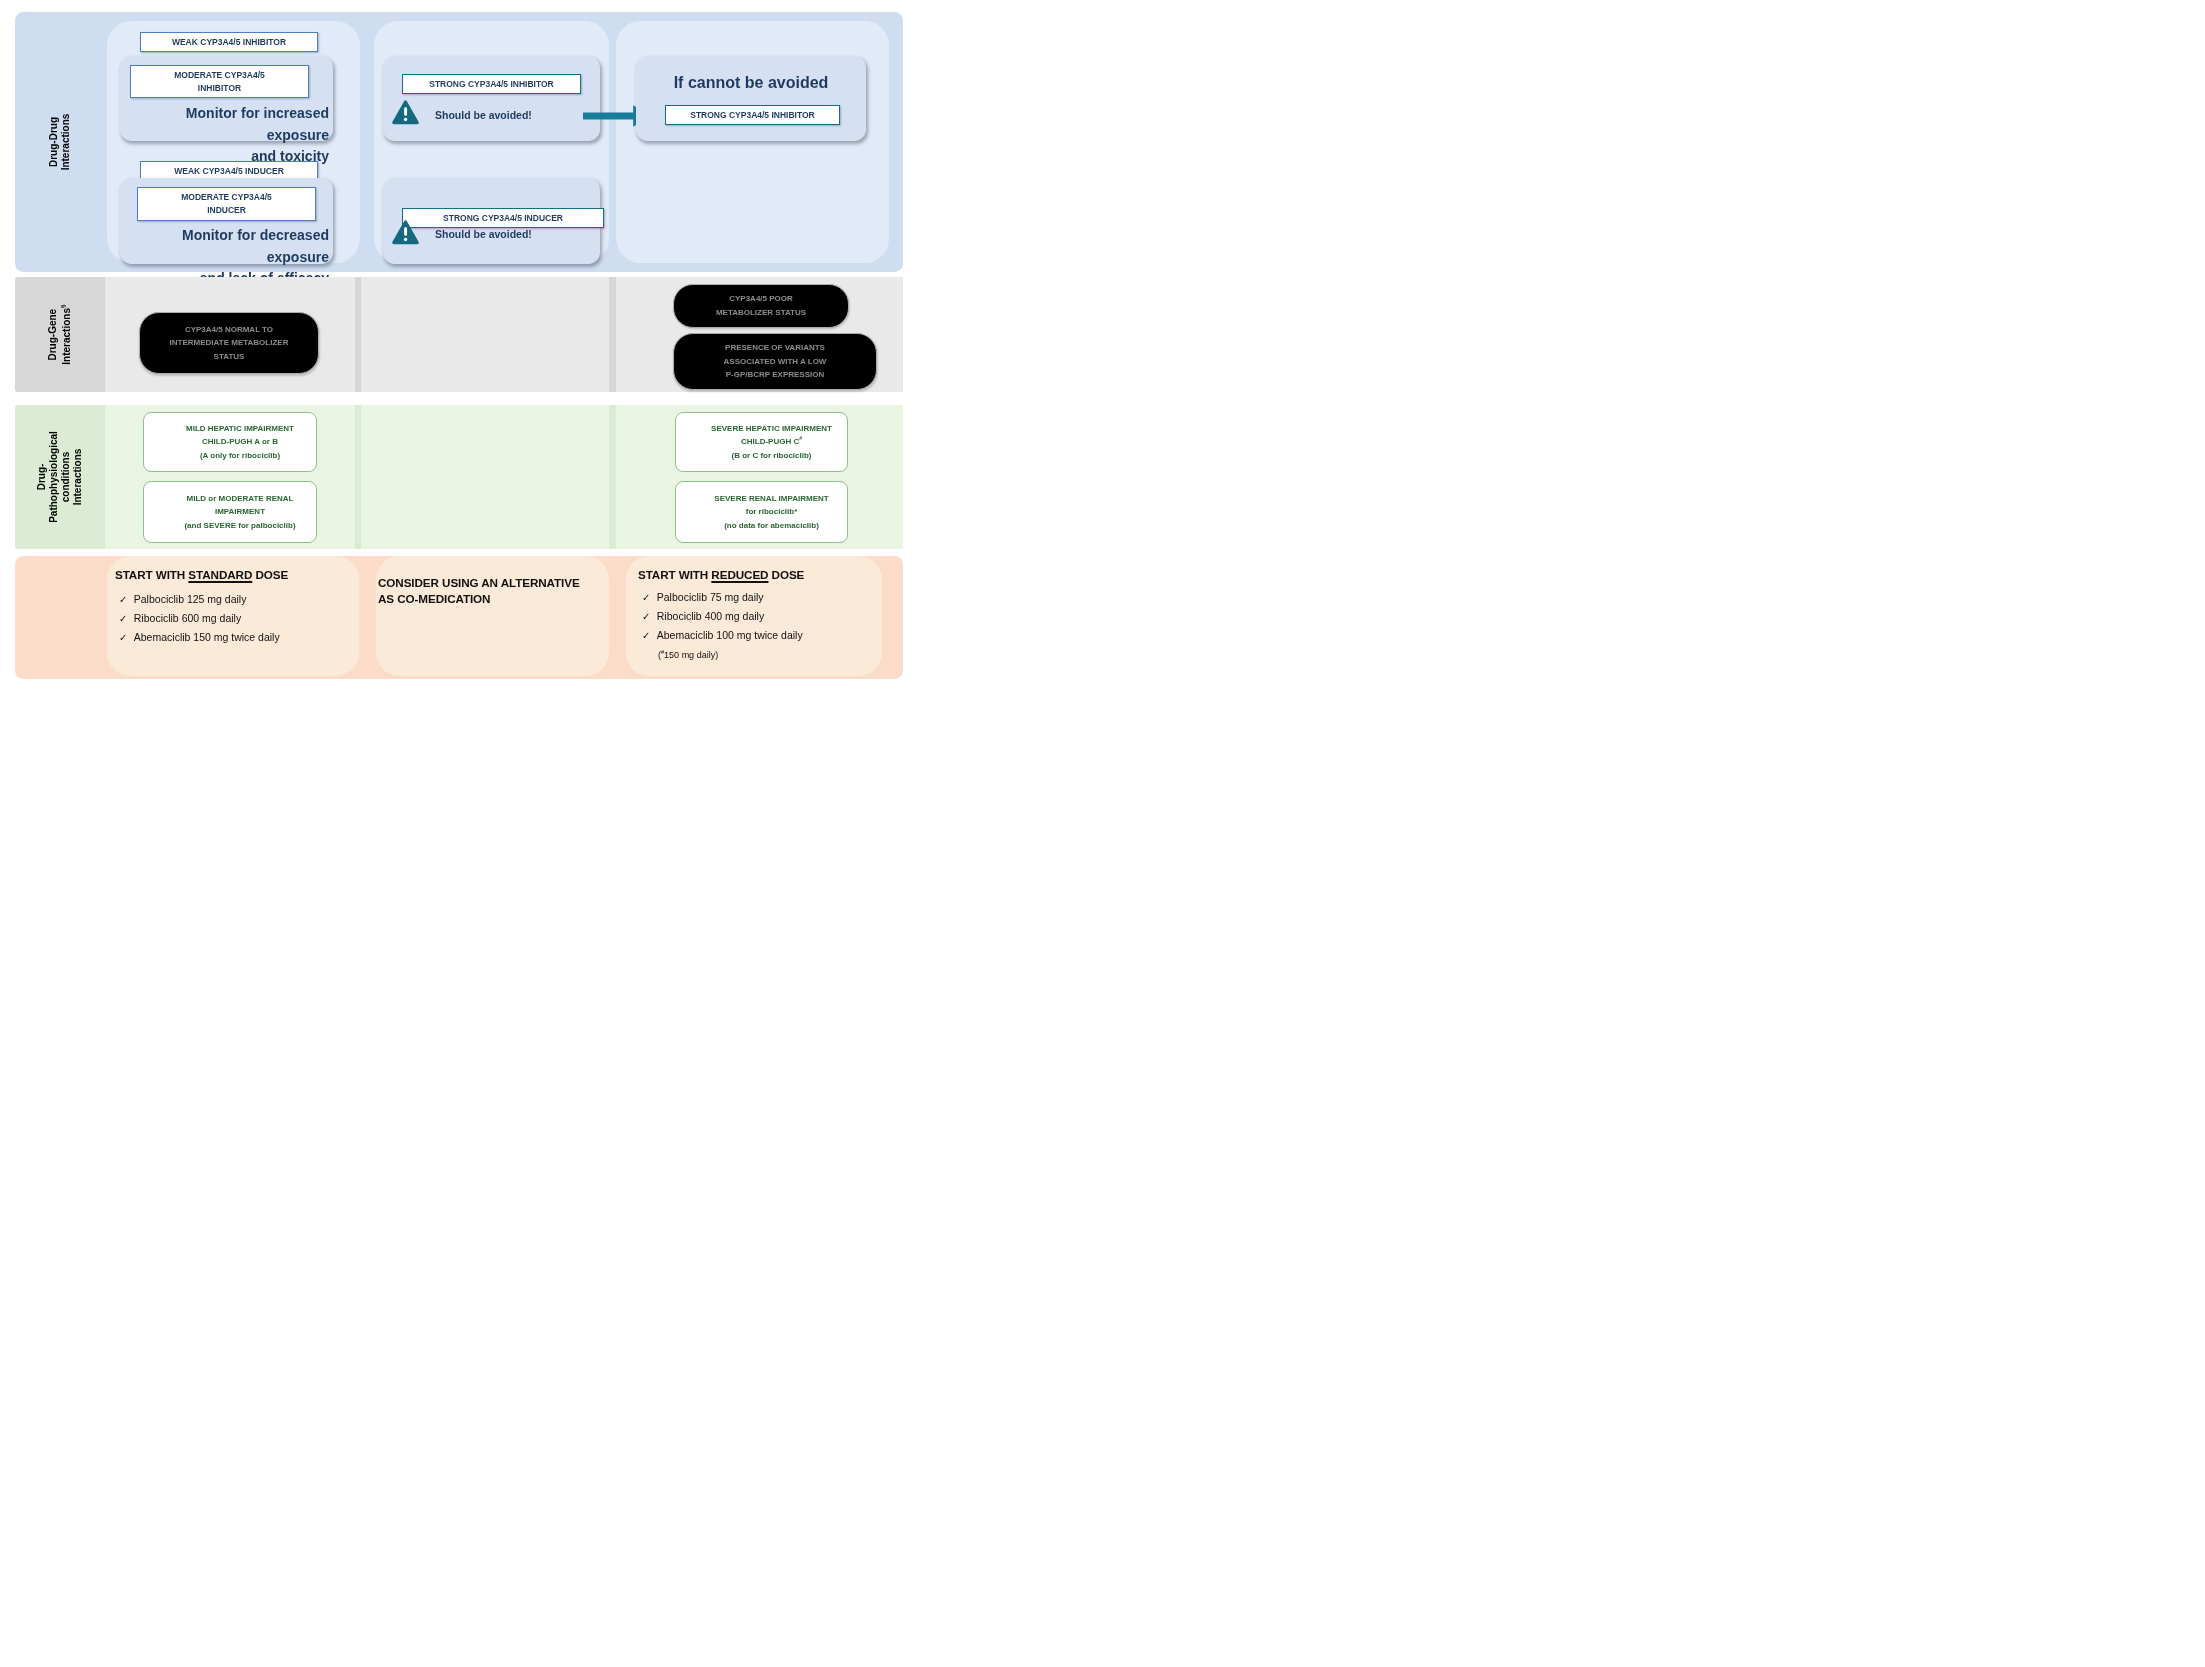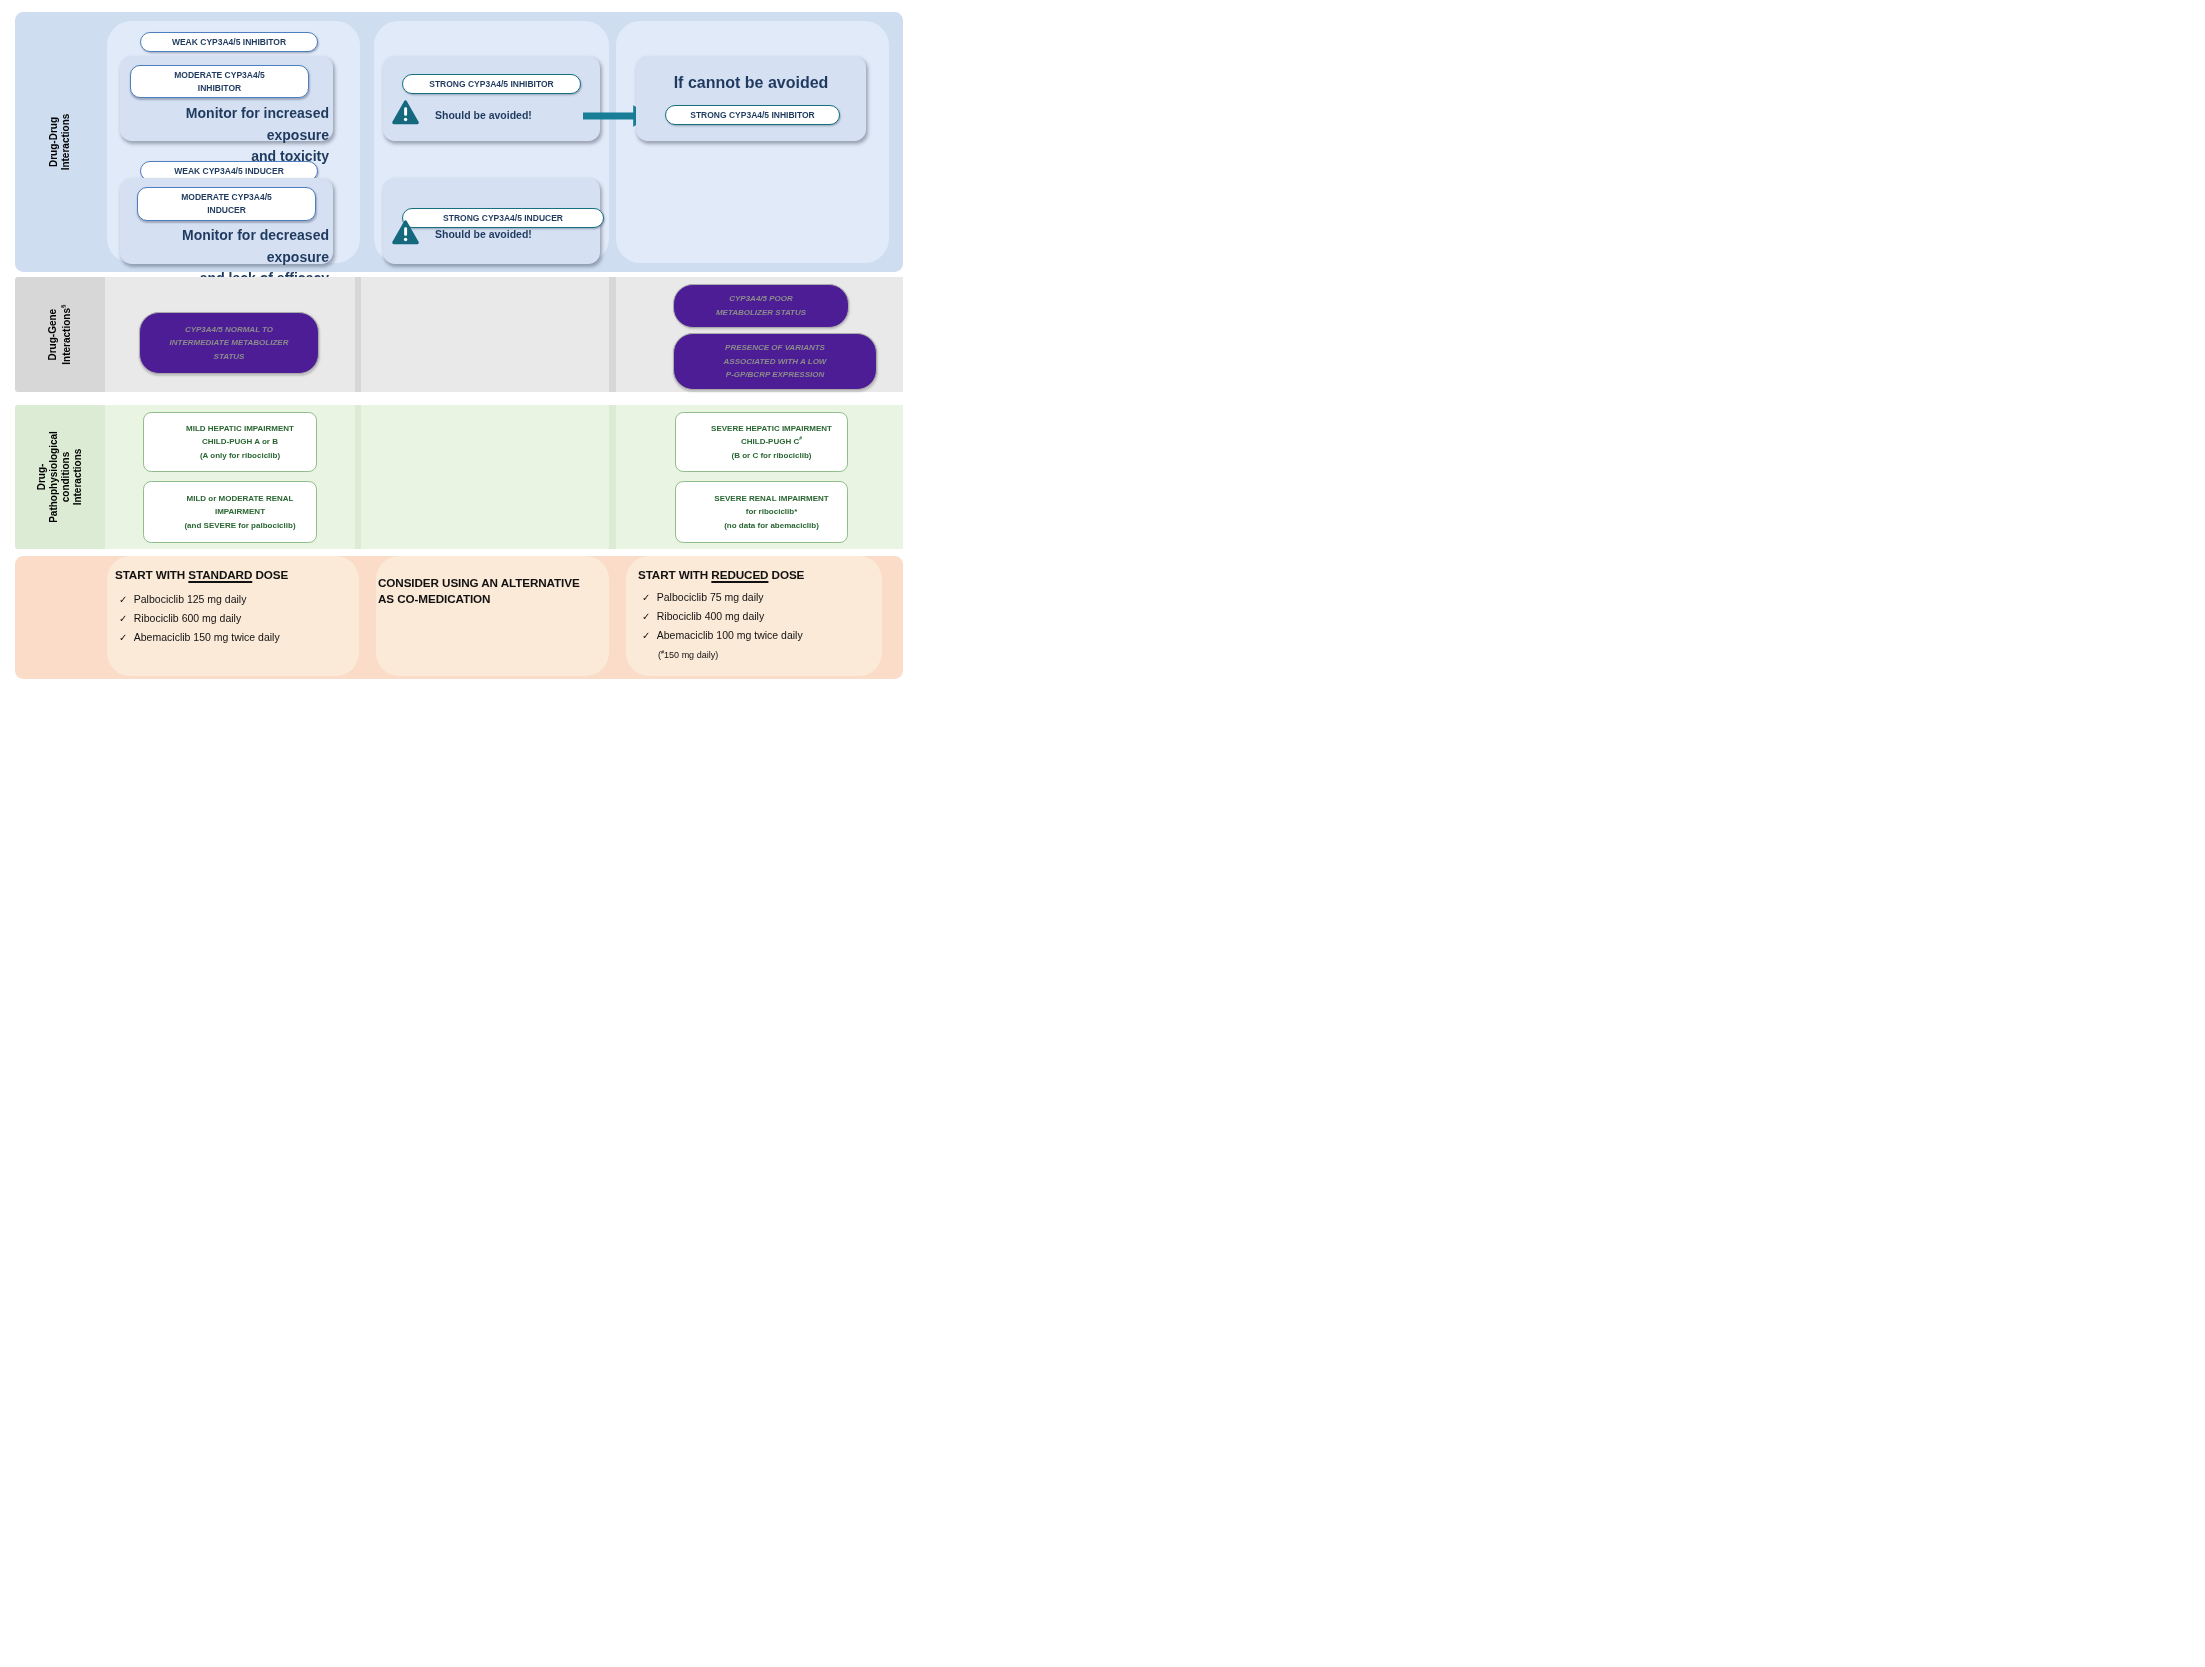--- a/index.html
+++ b/index.html
@@ -12,25 +12,25 @@
   .band-green{background:#dcecd4;border-radius:2.9px;}
   .band-peach{background:#fadcc9;border-radius:8.2px;}
   .colcard-blue{background:#e1eaf8;border-radius:24.5px;}
   .seg-gray{background:#e9e9e9;}
   .seg-green{background:#e9f4e2;}
   .card-peach{background:#fcead9;border-radius:23.4px;}
   .subcard{background:#d5e1f3;border-radius:11.7px;
            box-shadow:1.8px 2.3px 3.5px rgba(70,80,100,0.45);}
   
   .box{display:flex;flex-direction:column;justify-content:center;text-align:center;
-       background:#ffffff;border-radius:10px;}
+       background:#ffffff;border-radius:0;}
   .box-blue{border:1.2px solid #4d7ec0;box-shadow:0.9px 1.2px 1.8px rgba(90,100,125,0.45);}
   .box-teal{border:1.5px solid #14707f;box-shadow:0.9px 1.2px 1.8px rgba(90,100,125,0.45);}
-  .box-gray{background:#4c1d95;border:0.9px solid #ababab;border-radius:20px;
-            box-shadow:0.9px 1.2px 1.8px rgba(120,120,120,0.35);font-style:italic;}
+  .box-gray{background:#000000;border:0.9px solid #ababab;border-radius:20px;
+            box-shadow:0.9px 1.2px 1.8px rgba(120,120,120,0.35);}
   .box-green{background:#ffffff;border:0.9px solid #8fbe8a;border-radius:8.2px;}
   .t-navy{color:#1f3a5e;font-weight:bold;font-size:8.5px;line-height:1.5;}
   .t-gray{color:#8c8c8c;font-weight:bold;font-size:8px;line-height:1.7;}
   .t-green{color:#2a6632;font-weight:bold;font-size:8px;line-height:1.65;padding-left:20px;}
   .mon{color:#1f3a5e;font-weight:bold;font-size:14px;line-height:1.55;text-align:right;}
   .avoid{color:#1f3a5e;font-weight:bold;font-size:10.5px;}
   .ifcannot{color:#1f3a5e;font-weight:bold;font-size:16px;text-align:center;}
   
   .vlabel{display:flex;align-items:center;justify-content:center;}
   .vtext{transform:rotate(-90deg);text-align:center;font-weight:bold;font-size:10px;

